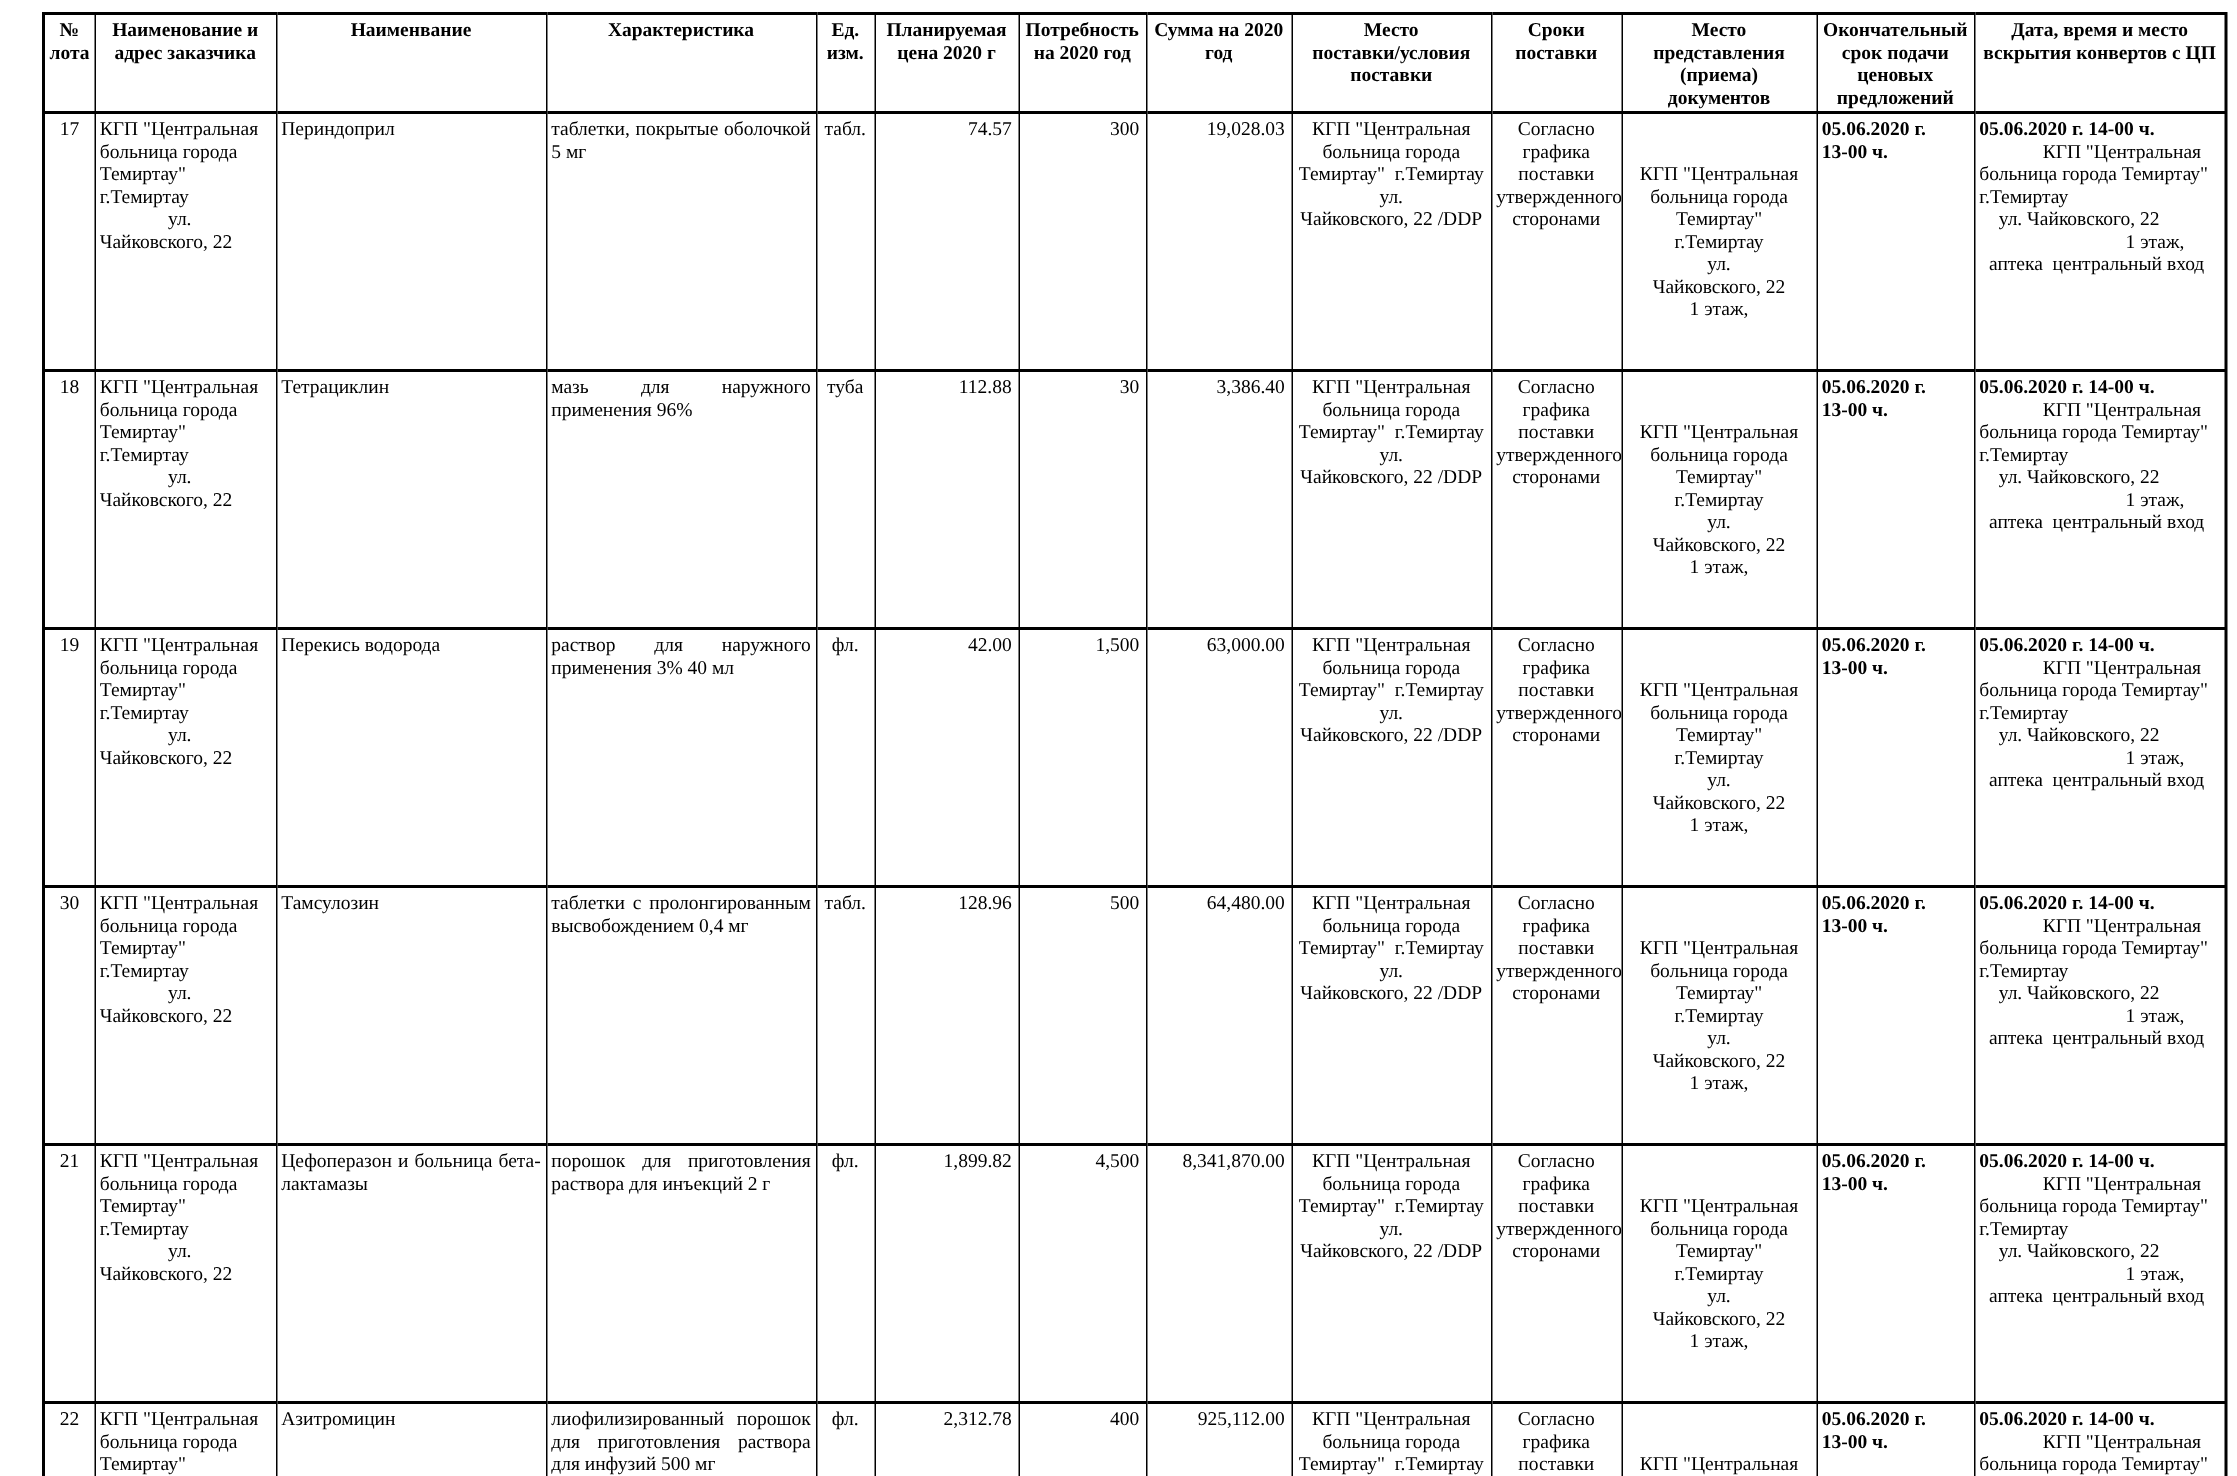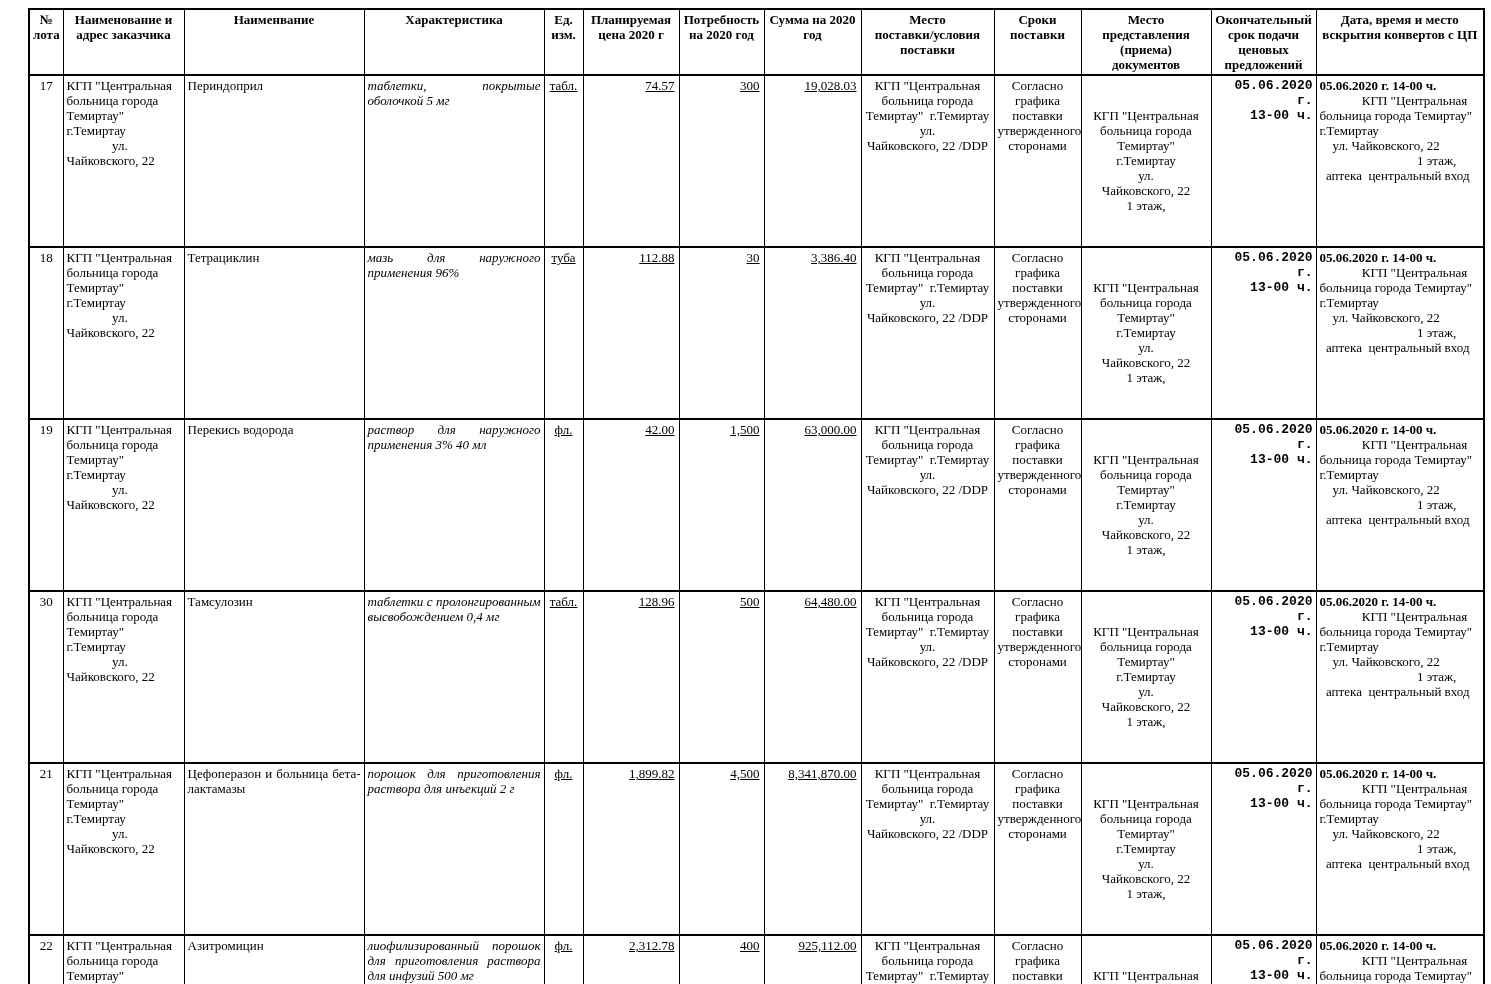--- a/index.html
+++ b/index.html
@@ -38,25 +38,25 @@
   tbody tr { height: 111px; margin-left: 16px; }
   tbody tr:last-child { height: 115px; }
   th {
     font-weight: bold;
     text-align: center;
     white-space: pre-wrap;
   }
   .c-lot      { text-align: center; }
   .c-customer { text-align: left; white-space: pre-wrap; }
   .c-name     { text-align: justify; }
-  .c-spec     { text-align: justify; font-style: italic; }
-  .c-unit     { text-align: center; text-decoration: underline; }
-  .c-num      { text-align: right; padding-right: 4px; text-decoration: underline; }
+  .c-spec     { text-align: justify; }
+  .c-unit     { text-align: center; }
+  .c-num      { text-align: right; padding-right: 4px; }
   .c-center   { text-align: center; white-space: pre-wrap; }
-  .c-deadline { text-align: right; white-space: pre-wrap; font-weight: bold; font-family: Liberation Mono, monospace; }
+  .c-deadline { text-align: left; white-space: pre-wrap; font-weight: bold; }
   .c-opening  { text-align: left; white-space: pre-wrap; border-radius: 13px; }
   .c-opening .b { font-weight: bold; }
   .clip {
     max-height: 106px;
     overflow: hidden;
     white-space: pre-wrap;
   }
 </style>
 </head>
 <body>

